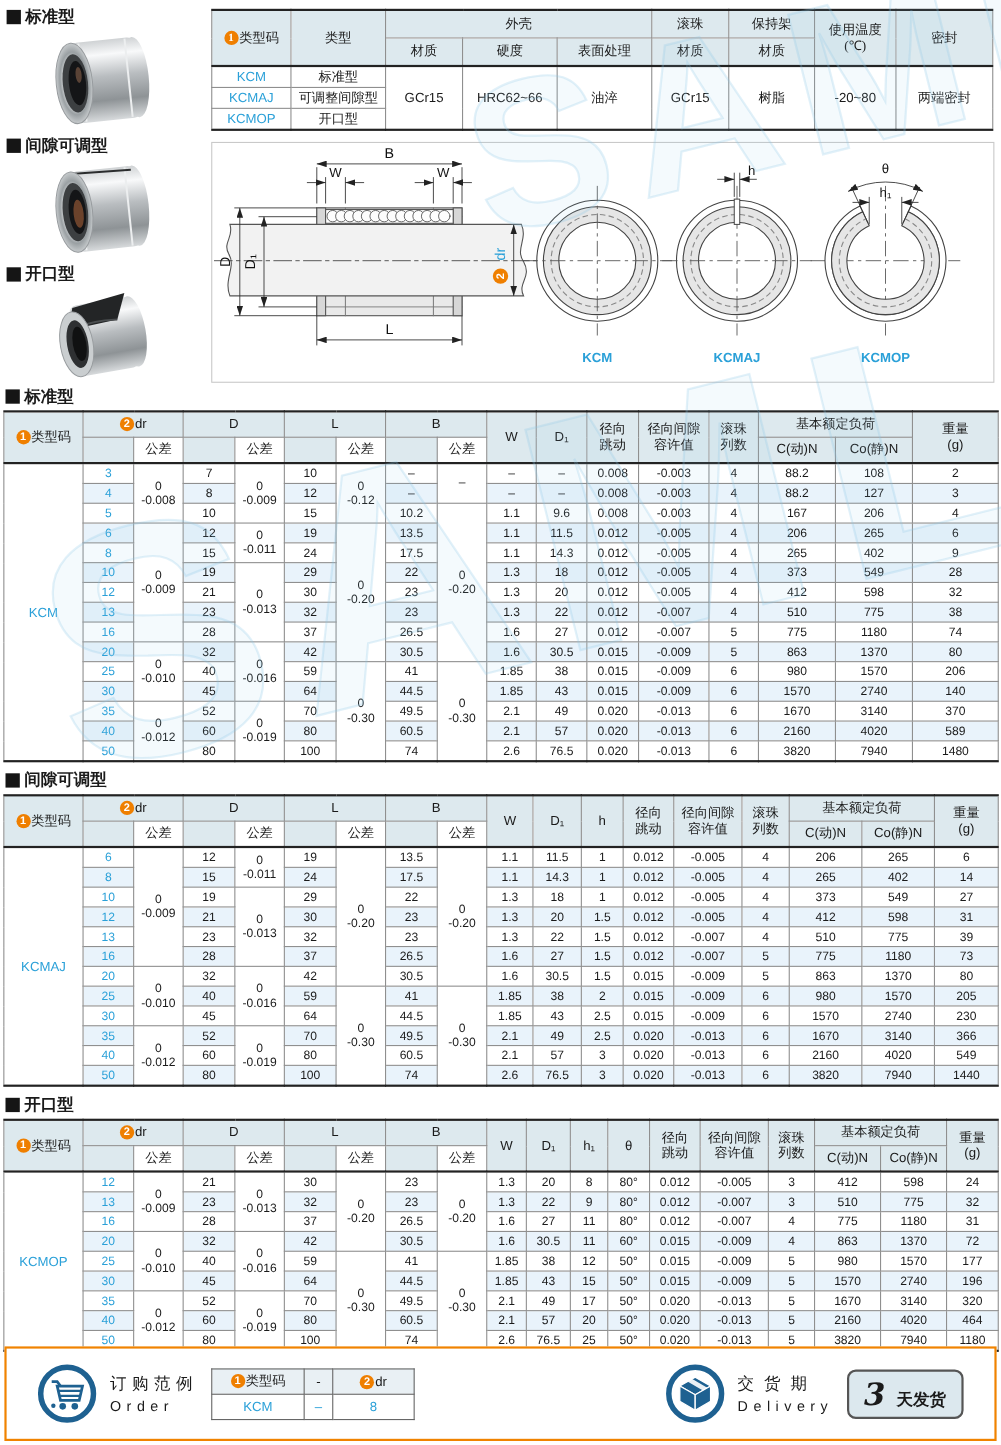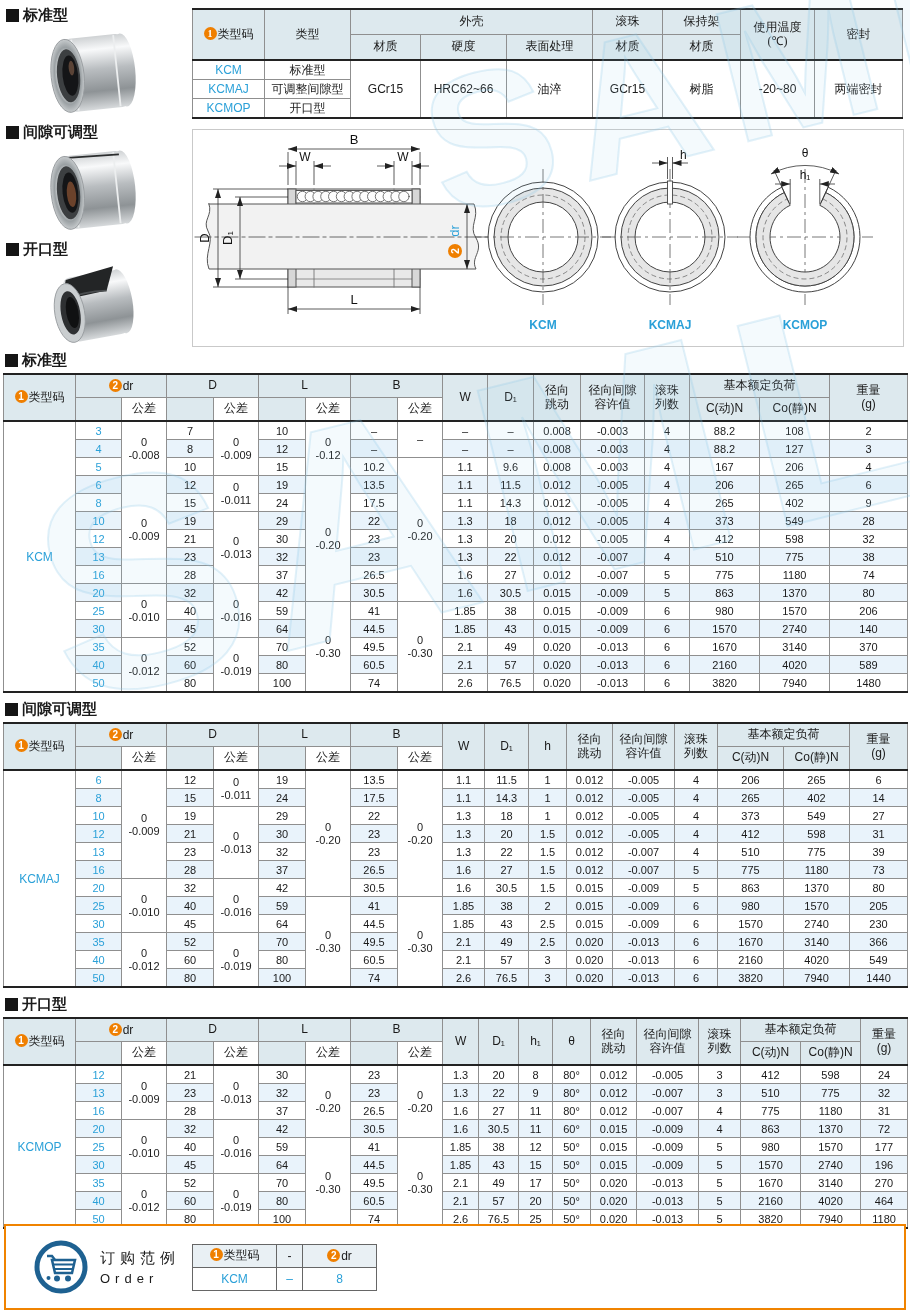--- a/index.html
+++ b/index.html
@@ -1093,21 +1093,21 @@
             <td rowspan="1" class="">49.5</td>
             <td rowspan="1" class="">2.1</td>
             <td rowspan="1" class="">49</td>
             <td rowspan="1" class="">17</td>
             <td rowspan="1" class="">50°</td>
             <td rowspan="1" class="">0.020</td>
             <td rowspan="1" class="">-0.013</td>
             <td rowspan="1" class="">5</td>
             <td rowspan="1" class="">1670</td>
             <td rowspan="1" class="">3140</td>
-            <td rowspan="1" class="">270</td>
+            <td rowspan="1" class="">320</td>
           </tr>
           <tr>
             <td rowspan="1" class="alt sz">40</td>
             <td rowspan="1" class="alt">60</td>
             <td rowspan="1" class="alt">80</td>
             <td rowspan="1" class="alt">60.5</td>
             <td rowspan="1" class="alt">2.1</td>
             <td rowspan="1" class="alt">57</td>
             <td rowspan="1" class="alt">20</td>
             <td rowspan="1" class="alt">50°</td>
@@ -1169,17 +1169,34 @@
         <tbody>
           <tr>
             <td>KCM</td>
             <td>–</td>
             <td>8</td>
           </tr>
         </tbody>
       </table>
     </div>
 
+    <div class="fgrp">
+      <svg width="54" height="54" viewBox="0 0 54 54">
+        <circle cx="27" cy="27" r="24" fill="#fff" stroke="#1e6191" stroke-width="5"></circle>
+        <polygon points="27,12 41,20 27,28 13,20" fill="#1e6191" stroke="#fff" stroke-width="1.2"></polygon>
+        <polygon points="13,20 27,28 27,42 13,34" fill="#1e6191" stroke="#fff" stroke-width="1.2"></polygon>
+        <polygon points="41,20 27,28 27,42 41,34" fill="#1e6191" stroke="#fff" stroke-width="1.2"></polygon>
+        <polygon points="20,16 34,24 38,21.5 24,13.5" fill="#fff" opacity="0.9"></polygon>
+      </svg>
+      <div>
+        <div class="f-cn" style="letter-spacing:9px">交货期</div>
+        <div class="f-en">Delivery</div>
+      </div>
+      <div class="days-box">
+        <span class="days">3</span>
+        <span class="unit">天发货</span>
+      </div>
+    </div>
   </div>
 
   <div class="wm wm1">SAML</div>
   <div class="wm wm2">SAML</div>
 </div>
 
 </body></html>

